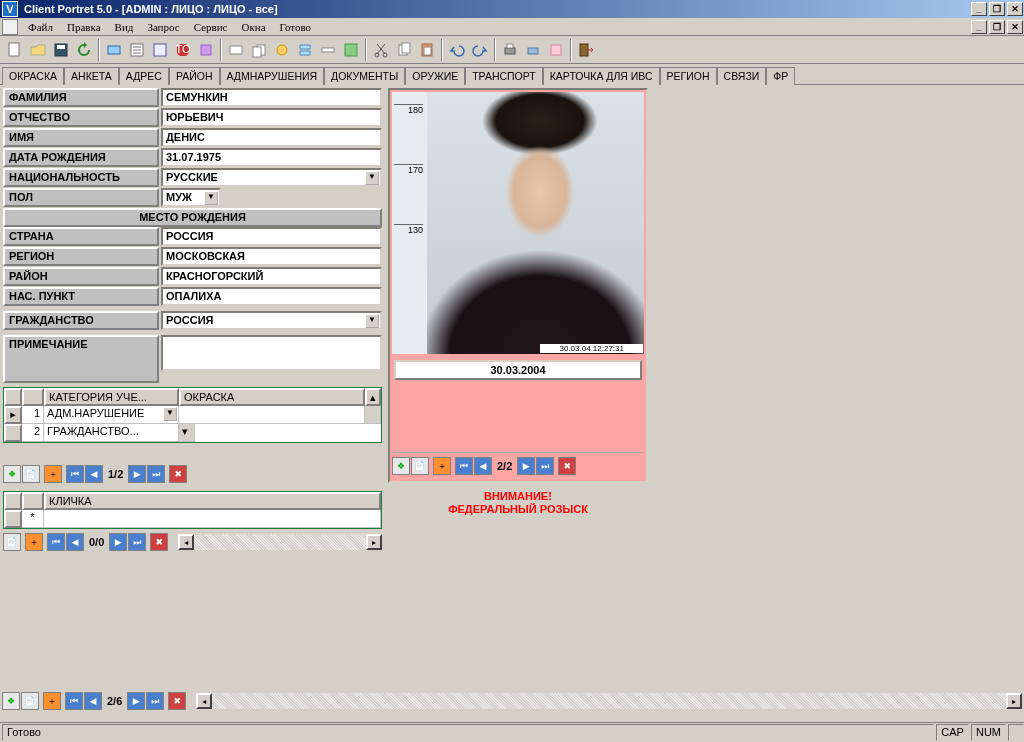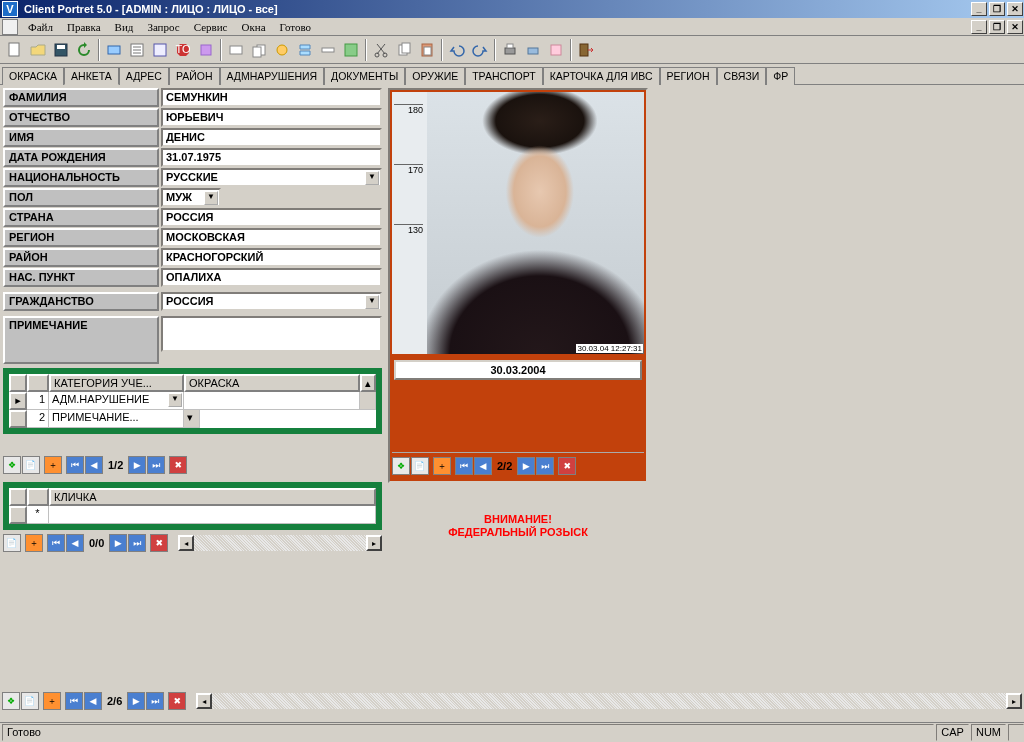--- a/index.html
+++ b/index.html
@@ -20,51 +20,51 @@
   .tab { border:1px solid #808080; border-bottom:none; padding:2px 6px; background:#d4d0c8; margin-right:0px; position:relative; bottom:-1px; font-size:10.5px; cursor:default;}
   .tab.active { background:#d4d0c8; border-bottom:1px solid #d4d0c8; z-index:2; }
   .content { background:#d4d0c8; display:flex; height:580px; }
   .leftcol { width:385px; padding:3px; }
   .rightcol { padding:3px; }
   .fldrow { display:flex; margin-bottom:1px; }
   .lbl { width:156px; background:#c0c0c0; border:2px solid; border-color:#fff #808080 #808080 #fff; padding:1px 4px; font-weight:bold; height:19px;}
   .val { flex:1; background:#fff; border:2px inset #d4d0c8; padding:1px 3px; font-weight:bold; height:19px; margin-left:2px;}
   .secthdr { background:#c0c0c0; border:2px solid; border-color:#fff #808080 #808080 #fff; text-align:center; font-weight:bold; padding:1px; height:19px;}
   .bigval { background:#fff; border:2px inset #d4d0c8; height:36px; margin-left:2px; flex:1;}
-  .grid { border:6px solid #15803d; margin-top:4px; background:#be185d;}
+  .grid { border:1px solid #15803d; margin-top:4px; background:#be185d;}
   .gridhdr { display:flex; background:#d4d0c8;}
   .gridhdr .gh { border:2px solid; border-color:#fff #808080 #808080 #fff; padding:1px 3px; height:18px; overflow:hidden;}
   .gridrow { display:flex; background:#fff;}
   .gridrow .gc { border-right:1px solid #c0c0c0; border-bottom:1px solid #c0c0c0; padding:1px 3px; height:18px; overflow:hidden;}
   .rowhdr { background:#d4d0c8; border:2px solid; border-color:#fff #808080 #808080 #fff; width:18px; text-align:center;}
   .navbar { display:flex; align-items:center; gap:1px; padding:4px 0;}
   .nbtn { width:18px; height:18px; border:1px solid #808080; background:#e8e8e8; display:flex; align-items:center; justify-content:center; font-size:9px;}
   .nbtn.blue { background:#4a7fd0; color:#fff;}
   .nbtn.orange { background:#ff9030;}
   .nbtn.red { background:#d04040; color:#fff;}
   .nbtn.green { color:#0a0;}
   .pager { font-weight:bold; padding:0 4px;}
   .scrollbar-h { height:16px; background:#d4d0c8; display:flex;}
   .sbtn { width:16px; height:16px; background:#d4d0c8; border:2px solid; border-color:#fff #404040 #404040 #fff; display:flex; align-items:center; justify-content:center; font-size:8px;}
   .strack { flex:1; background:repeating-linear-gradient(45deg,#d4d0c8,#d4d0c8 1px,#e8e8e8 1px,#e8e8e8 2px);}
-  .photo-frame { width:260px; border:2px inset #d4d0c8; background:#c2410c; padding:2px;}
+  .photo-frame { width:260px; border:2px inset #d4d0c8; background:#fca5a5; padding:2px;}
   .photo { background:linear-gradient(#cfd8dd,#a8b4ba); height:262px; position:relative; display:flex;}
   .ruler { width:35px; background:#e8ecef; position:relative;}
   .ruler .tk { position:absolute; left:2px; font-size:9px; border-top:1px solid #666; padding-left:14px;}
   .face {
     flex:1; position:relative; overflow:hidden;
     background:
       radial-gradient(ellipse 62px 84px at 52% 38%, #e7c8b0 0%, #d9b497 42%, rgba(0,0,0,0) 55%),
       radial-gradient(ellipse 80px 48px at 52% 11%, #2a1e18 0%, #1a120e 55%, rgba(0,0,0,0) 72%),
       radial-gradient(ellipse 150px 130px at 52% 100%, #23171a 0%, #1a1014 60%, rgba(0,0,0,0) 80%),
       linear-gradient(#dbe2e7,#c5ccd1);
   }
-  .ts { position:absolute; bottom:1px; right:1px; background:#fff; font-size:8px; padding:0 1px;}
+  .ts { position:absolute; bottom:1px; right:1px; background:#fff; font-size:8px; padding:0 19px;}
   .photodate { text-align:center; font-weight:bold; border:2px outset #d4d0c8; margin:6px 2px 2px; padding:2px; background:#fff;}
-  .alert { color:#f00; font-family:"Times New Roman",serif; font-size:20px; font-weight:bold; text-align:center; margin-top:30px; line-height:1.2;}
+  .alert { color:#f00; font-family:"Times New Roman",serif; font-size:20px; font-weight:bold; text-align:center; margin-top:7px; line-height:1.2;}
   .statusbar { position:absolute; bottom:0; left:0; right:0; height:20px; background:#d4d0c8; border-top:1px solid #808080; display:flex; align-items:center;}
   .statusbar .cell { border:1px inset #d4d0c8; padding:1px 4px; height:17px; margin-left:2px;}
   .bottom-nav { position:absolute; left:2px; bottom:28px; right:2px;}
   svg { display:block;}
   .sel { position:absolute; right:1px; top:1px; width:14px; height:14px; background:#d4d0c8; border:1px outset #fff; font-size:8px; text-align:center;}
 </style>
 </head>
 <body>
 
 <div class="titlebar">
@@ -269,20 +269,21 @@
         <div class="val">31.07.1975</div>
       </div>
     <div class="fldrow">
         <div class="lbl">НАЦИОНАЛЬНОСТЬ</div>
         <div class="val" style="position:relative"><span>РУССКИЕ</span><span class="sel">▼</span></div>
       </div>
     <div class="fldrow">
         <div class="lbl">ПОЛ</div>
         <div class="val" style="width:60px;flex:none;position:relative"><span>МУЖ</span><span class="sel">▼</span></div>
       </div>
+    <div class="secthdr">МЕСТО РОЖДЕНИЯ</div>
     <div class="fldrow">
         <div class="lbl">СТРАНА</div>
         <div class="val">РОССИЯ</div>
       </div>
     <div class="fldrow">
         <div class="lbl">РЕГИОН</div>
         <div class="val">МОСКОВСКАЯ</div>
       </div>
     <div class="fldrow">
         <div class="lbl">РАЙОН</div>
@@ -314,21 +315,21 @@
       <div class="gridrow">
         <div class="rowhdr">▸</div>
         <div class="gc" style="width:22px;text-align:right">1</div>
         <div class="gc" style="width:135px;position:relative"><span>АДМ.НАРУШЕНИЕ</span><span class="sel">▼</span></div>
         <div class="gc" style="flex:1"></div>
         <div class="gc" style="width:16px;background:#d4d0c8"></div>
       </div>
       <div class="gridrow">
         <div class="rowhdr"></div>
         <div class="gc" style="width:22px;text-align:right">2</div>
-        <div class="gc" style="width:135px">ПРИМЕЧАНИЕ...</div>
+        <div class="gc" style="width:135px">ГРАЖДАНСТВО...</div>
         <div class="gc" style="width:16px;background:#d4d0c8">▾</div>
       </div>
     </div>
 
     <div style="height:18px"></div>
     <div class="navbar">
       <div class="nbtn green">❖</div>
       <div class="nbtn">📄</div>
       <div style="width:2px"></div>
       <div class="nbtn orange">＋</div>

